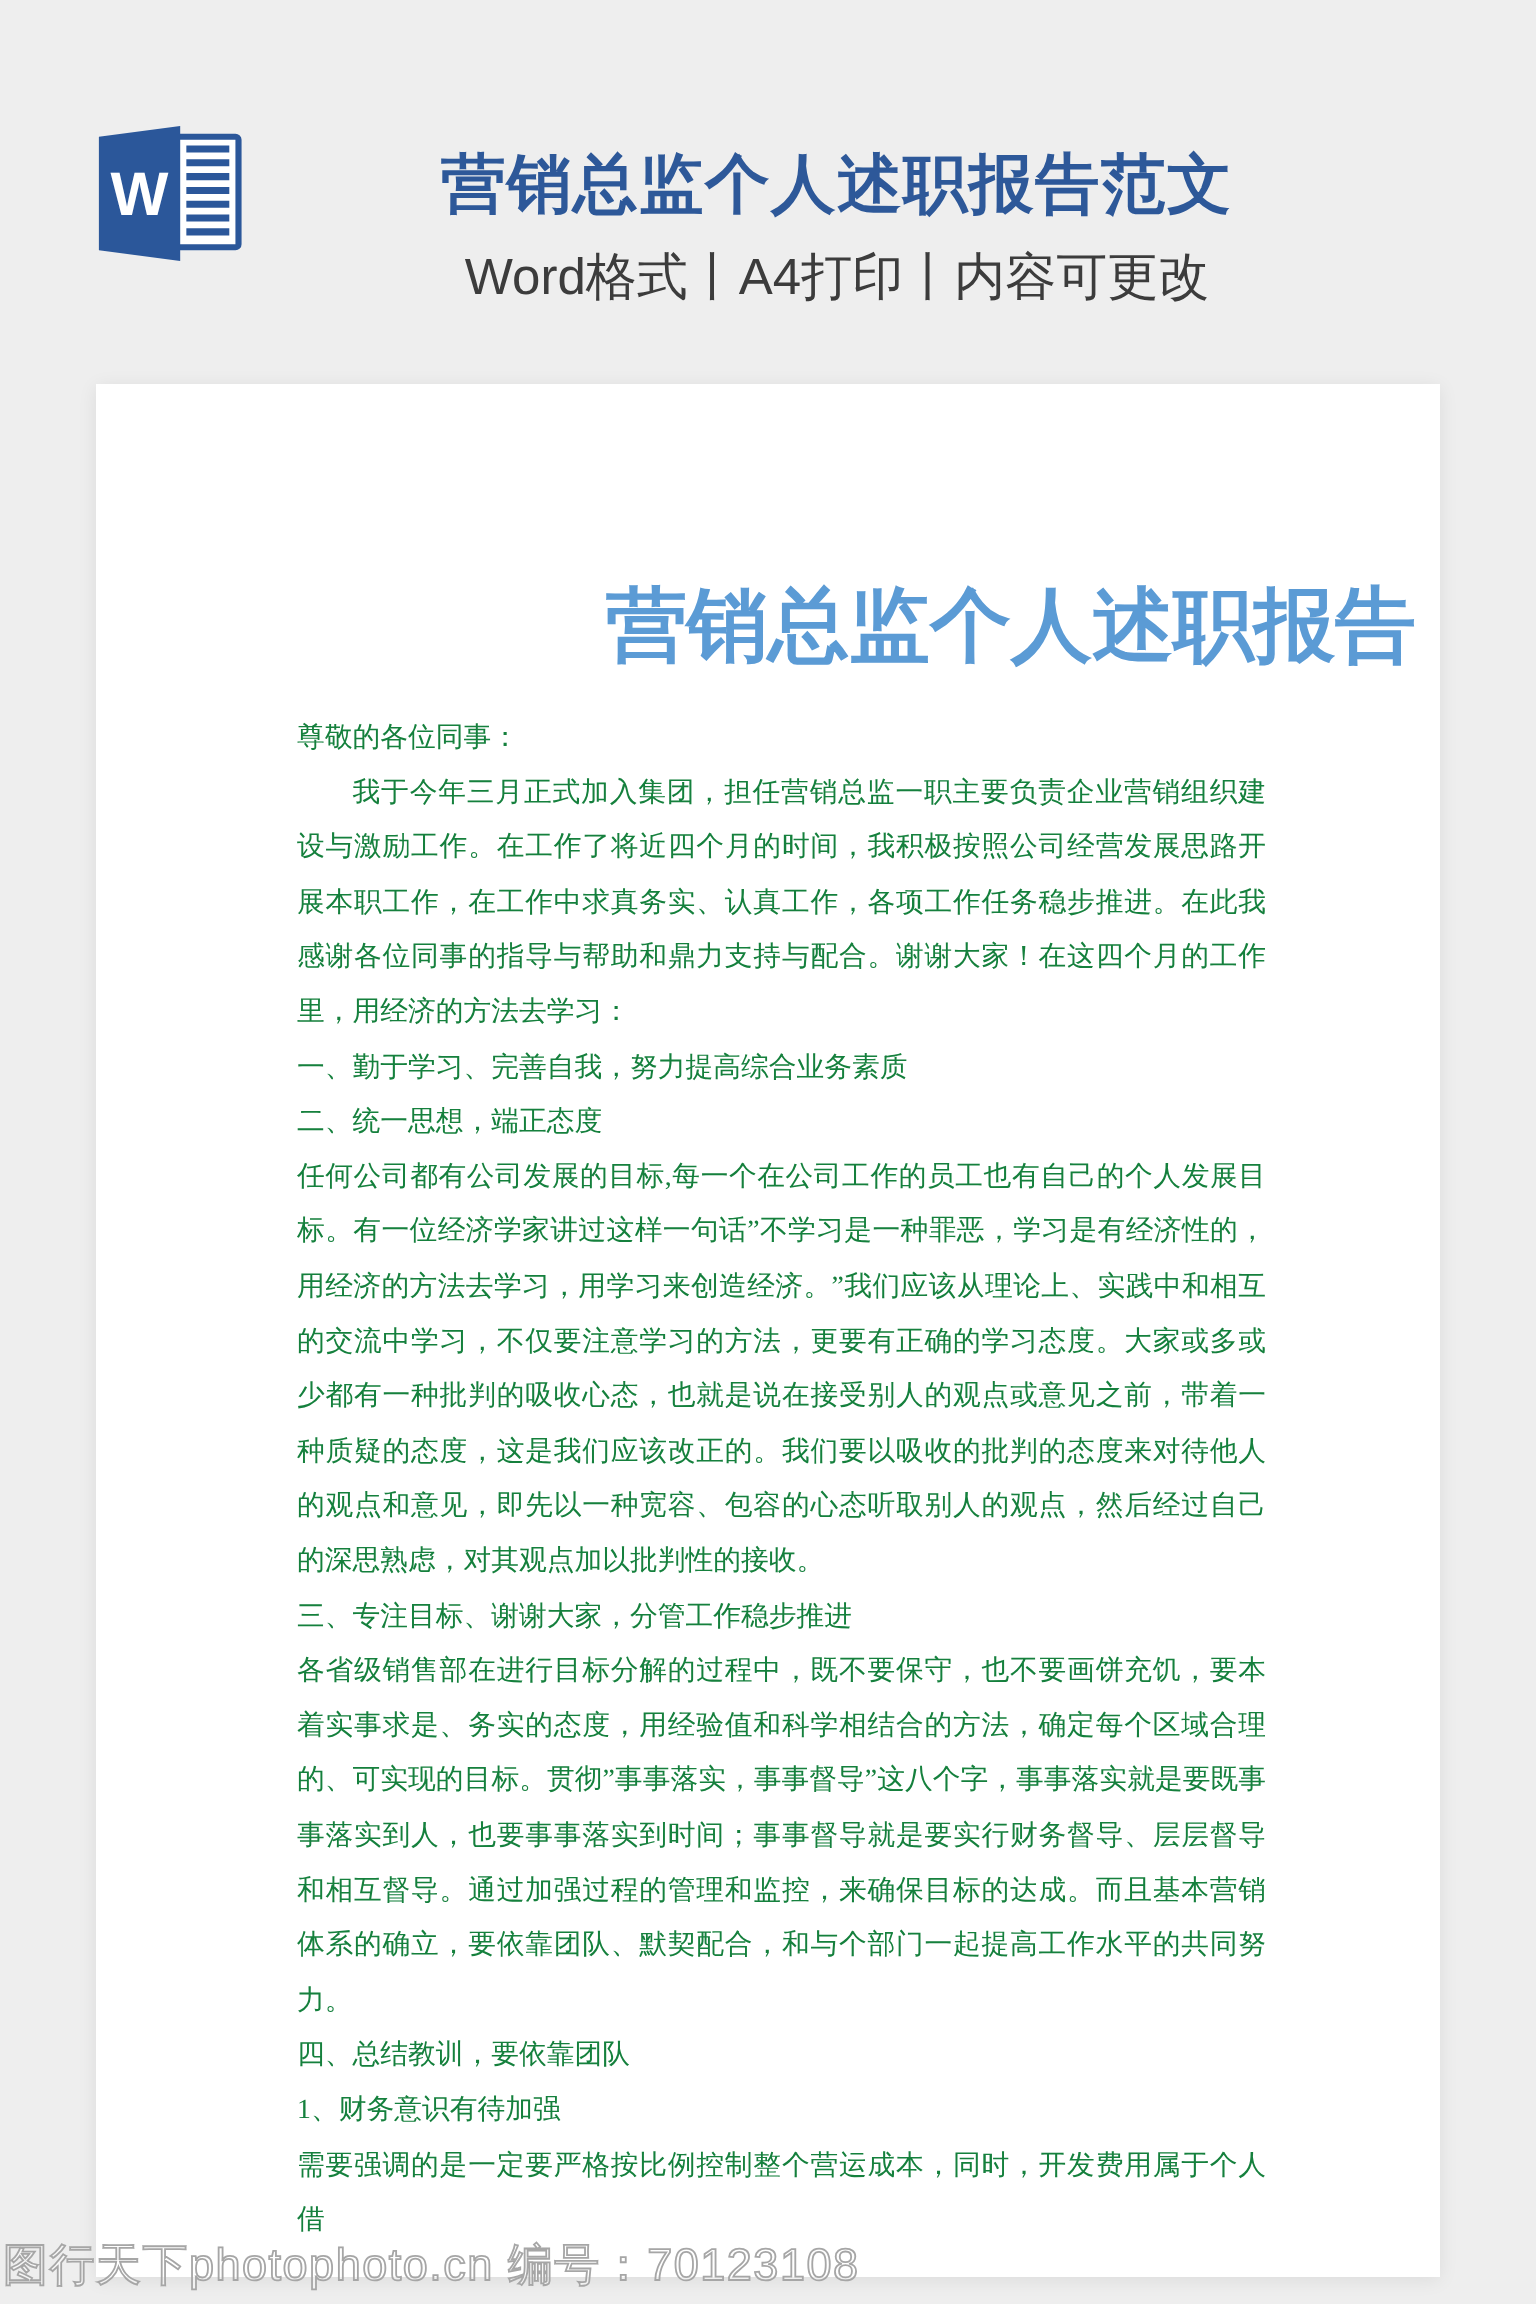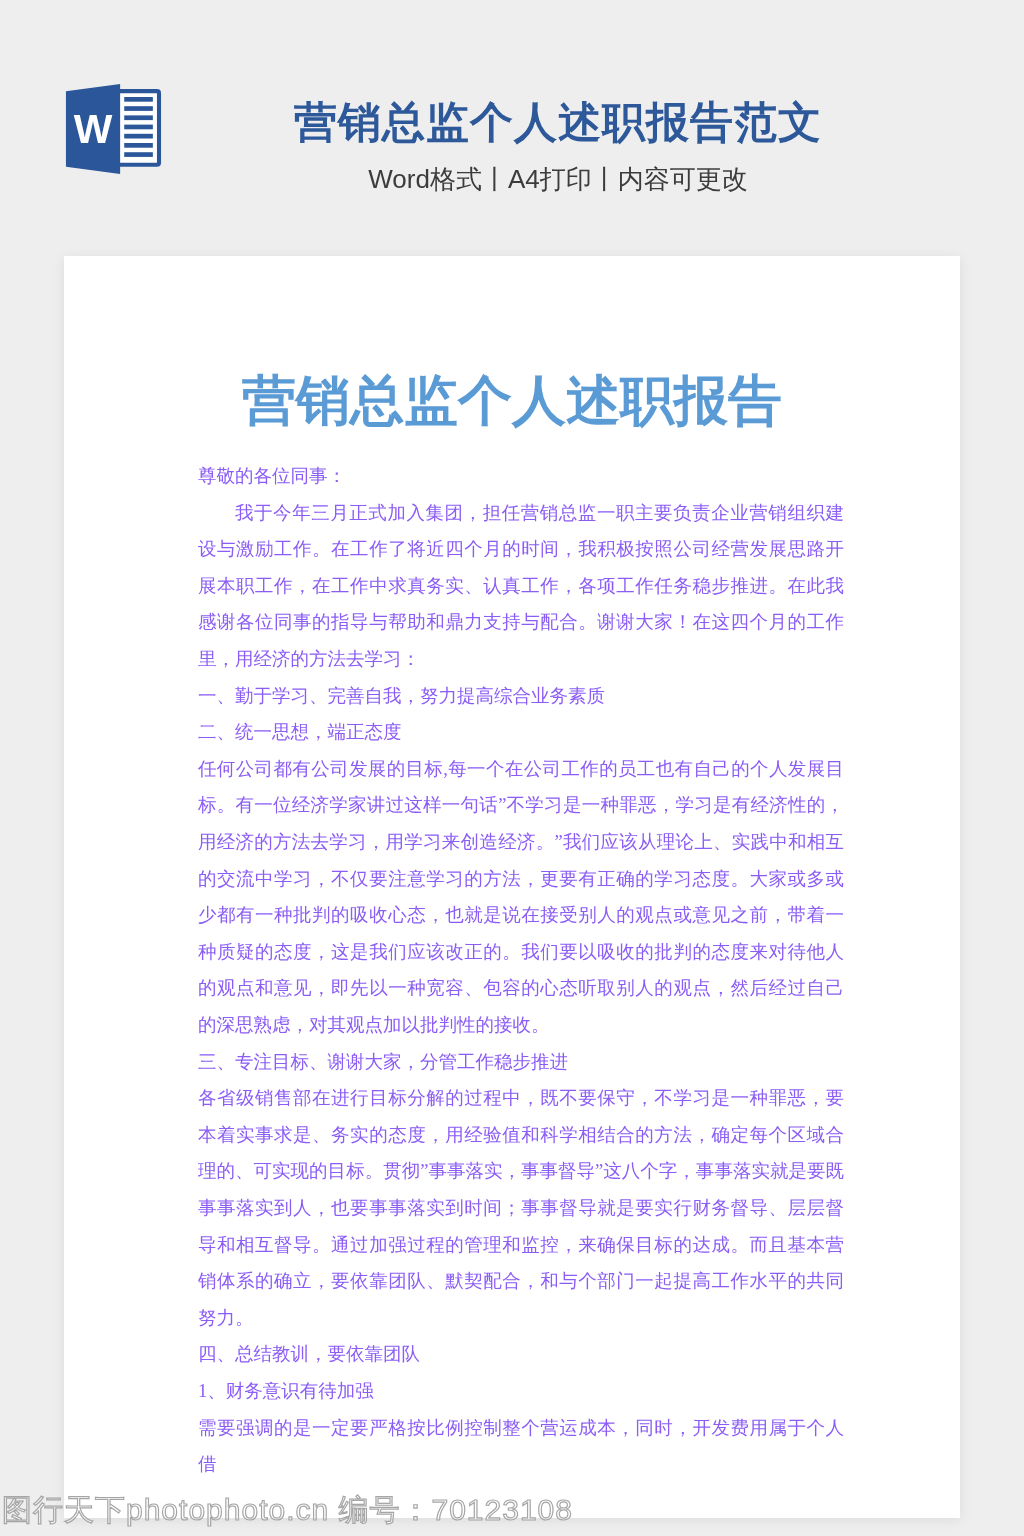--- a/index.html
+++ b/index.html
@@ -9,40 +9,40 @@
     font-family: "Liberation Sans", sans-serif;
     position: relative; overflow: hidden;
   }
   .header { position: absolute; top: 0; left: 0; width: 1024px; height: 256px; }
   .word-icon { position: absolute; left: 64px; top: 84px; width: 100px; height: 90px; }
   .header-text { position: absolute; left: 92px; right: 0; top: 0; text-align: center; }
   .header-title {
     margin-top: 94px; font-size: 43px; font-weight: 700;
     color: #2d5899; letter-spacing: 1px;
   }
-  .header-subtitle { margin-top: 10px; font-size: 26px; color: #3c3c3c; }
+  .header-subtitle { margin-top: 10px; font-size: 34px; color: #3c3c3c; }
 
   .doc-page {
     position: absolute; left: 64px; top: 256px;
     width: 896px; height: 1262px;
     background: #ffffff;
     box-shadow: 0 2px 12px rgba(0,0,0,0.08);
     box-sizing: border-box;
   }
   .doc-title {
-    margin: 0; padding-top: 114px;
-    text-align: center;
+    margin: 16px; padding-top: 114px;
+    text-align: right;
     font-size: 54px; line-height: 1.15; font-weight: 700;
     color: #5b9bd5;
     font-family: "Liberation Serif", "DejaVu Serif", serif;
   }
   .doc-body {
     margin: 26px 116px 0 134px;
     font-size: 18.5px; line-height: 36.6px;
-    color: #8b5cf6;
+    color: #15803d;
     text-align: justify;
     font-family: "Liberation Serif", "DejaVu Serif", serif;
   }
   .para { margin: 0; }
   .para.indent { text-indent: 2em; }
 
   .watermark {
     position: absolute; left: 2px; top: 1490px;
     font-size: 30px; letter-spacing: 1px;
     color: #d6d6d6;
@@ -85,20 +85,20 @@
 
 <div class="doc-page">
   <h1 class="doc-title" style="color: rgb(91, 155, 213);">营销总监个人述职报告</h1>
   <div class="doc-body">
       <p class="para">尊敬的各位同事：</p>
       <p class="para indent">我于今年三月正式加入集团，担任营销总监一职主要负责企业营销组织建设与激励工作。在工作了将近四个月的时间，我积极按照公司经营发展思路开展本职工作，在工作中求真务实、认真工作，各项工作任务稳步推进。在此我感谢各位同事的指导与帮助和鼎力支持与配合。谢谢大家！在这四个月的工作里，用经济的方法去学习：</p>
       <p class="para">一、勤于学习、完善自我，努力提高综合业务素质</p>
       <p class="para">二、统一思想，端正态度</p>
       <p class="para">任何公司都有公司发展的目标,每一个在公司工作的员工也有自己的个人发展目标。有一位经济学家讲过这样一句话”不学习是一种罪恶，学习是有经济性的，用经济的方法去学习，用学习来创造经济。”我们应该从理论上、实践中和相互的交流中学习，不仅要注意学习的方法，更要有正确的学习态度。大家或多或少都有一种批判的吸收心态，也就是说在接受别人的观点或意见之前，带着一种质疑的态度，这是我们应该改正的。我们要以吸收的批判的态度来对待他人的观点和意见，即先以一种宽容、包容的心态听取别人的观点，然后经过自己的深思熟虑，对其观点加以批判性的接收。</p>
       <p class="para">三、专注目标、谢谢大家，分管工作稳步推进</p>
-      <p class="para">各省级销售部在进行目标分解的过程中，既不要保守，不学习是一种罪恶，要本着实事求是、务实的态度，用经验值和科学相结合的方法，确定每个区域合理的、可实现的目标。贯彻”事事落实，事事督导”这八个字，事事落实就是要既事事落实到人，也要事事落实到时间；事事督导就是要实行财务督导、层层督导和相互督导。通过加强过程的管理和监控，来确保目标的达成。而且基本营销体系的确立，要依靠团队、默契配合，和与个部门一起提高工作水平的共同努力。</p>
+      <p class="para">各省级销售部在进行目标分解的过程中，既不要保守，也不要画饼充饥，要本着实事求是、务实的态度，用经验值和科学相结合的方法，确定每个区域合理的、可实现的目标。贯彻”事事落实，事事督导”这八个字，事事落实就是要既事事落实到人，也要事事落实到时间；事事督导就是要实行财务督导、层层督导和相互督导。通过加强过程的管理和监控，来确保目标的达成。而且基本营销体系的确立，要依靠团队、默契配合，和与个部门一起提高工作水平的共同努力。</p>
       <p class="para">四、总结教训，要依靠团队</p>
       <p class="para">1、财务意识有待加强</p>
       <p class="para">需要强调的是一定要严格按比例控制整个营运成本，同时，开发费用属于个人借</p>
     </div>
 </div>
 
 <div class="watermark">图行天下photophoto.cn 编号：70123108</div>
 
 </body></html>

